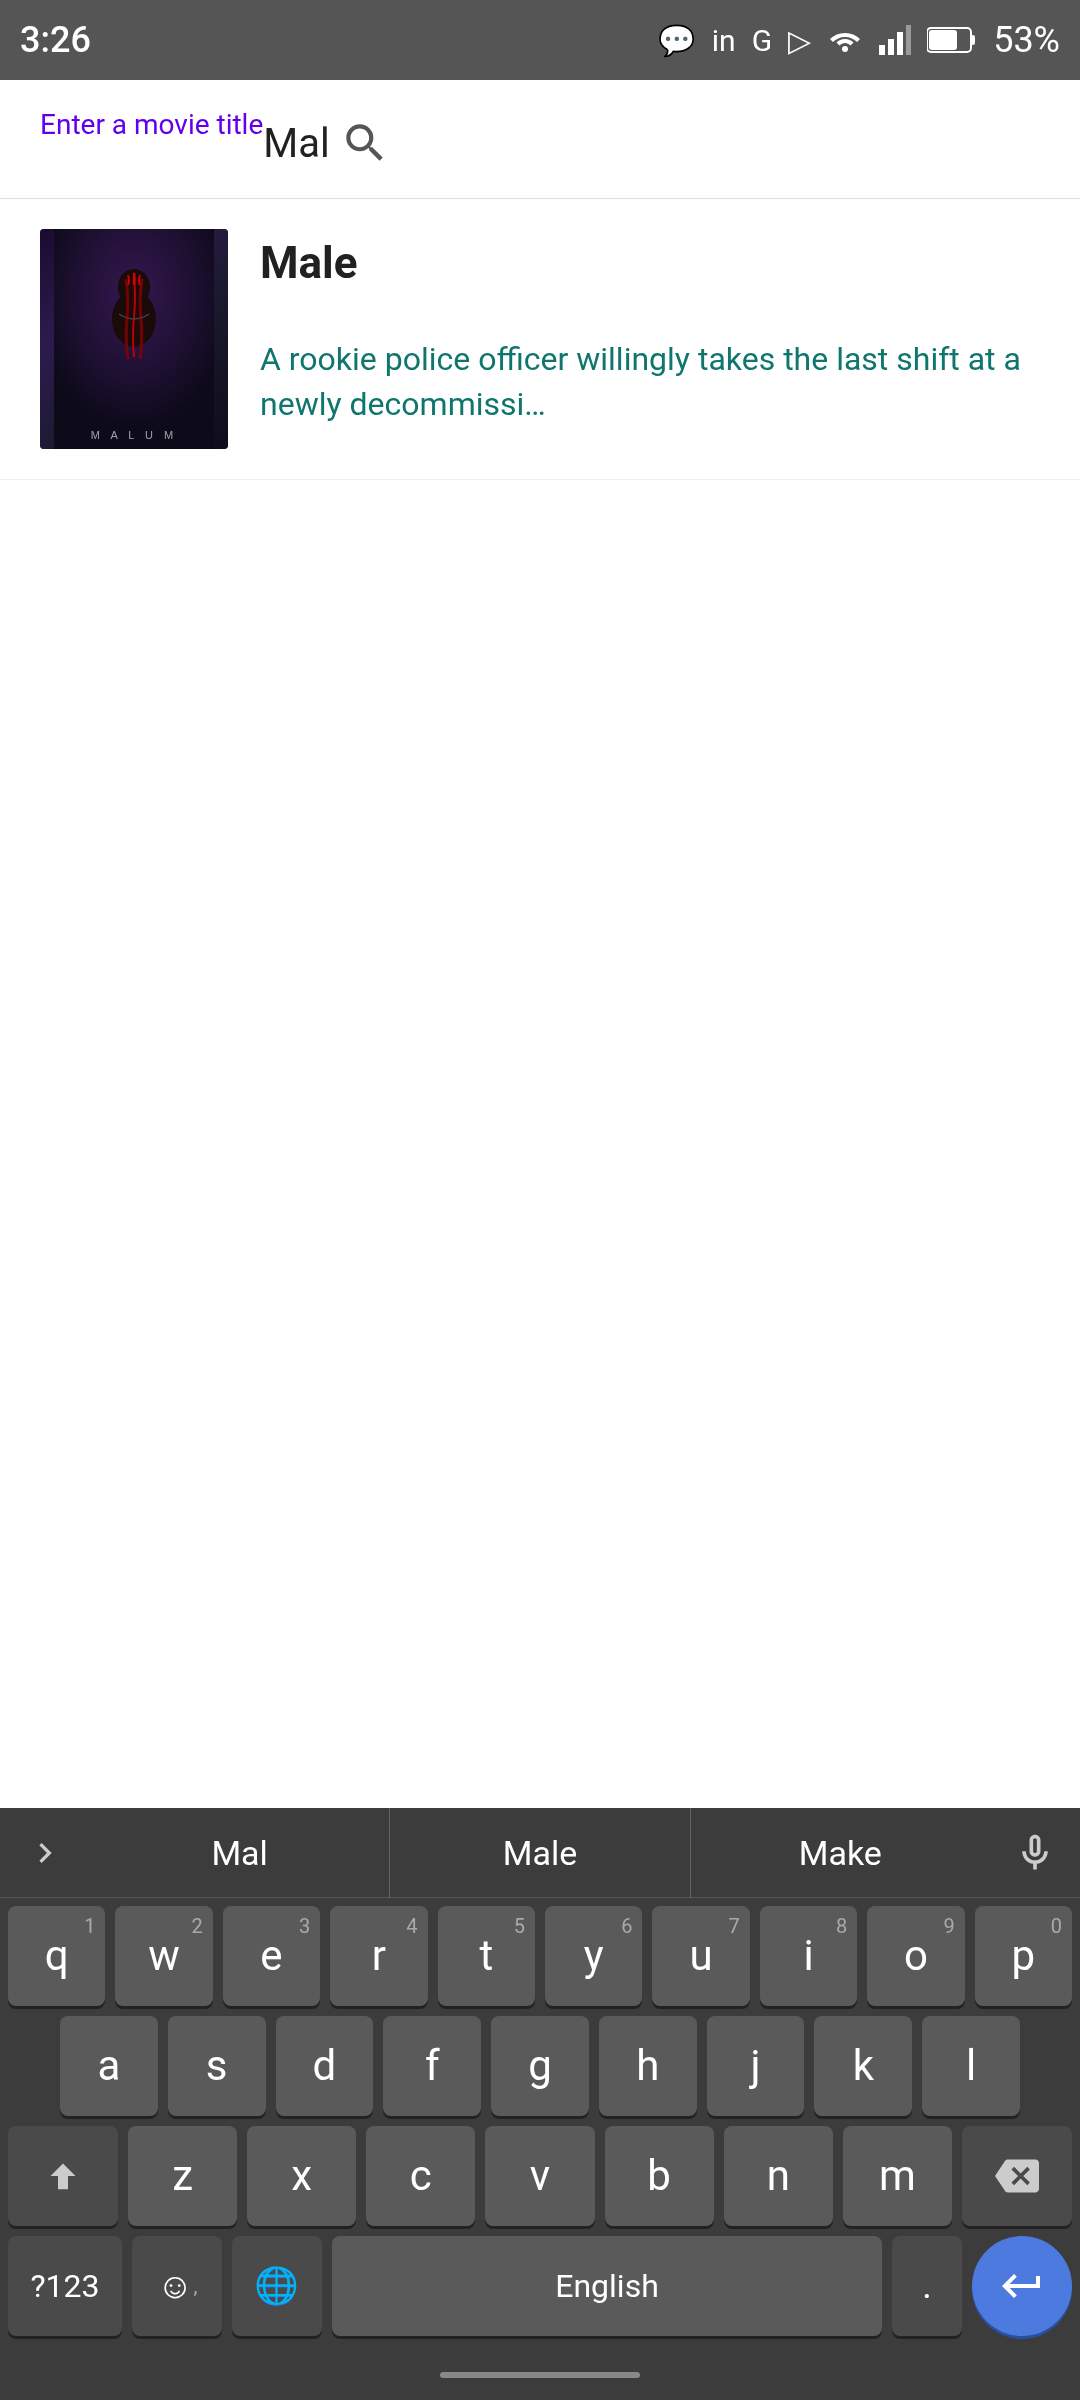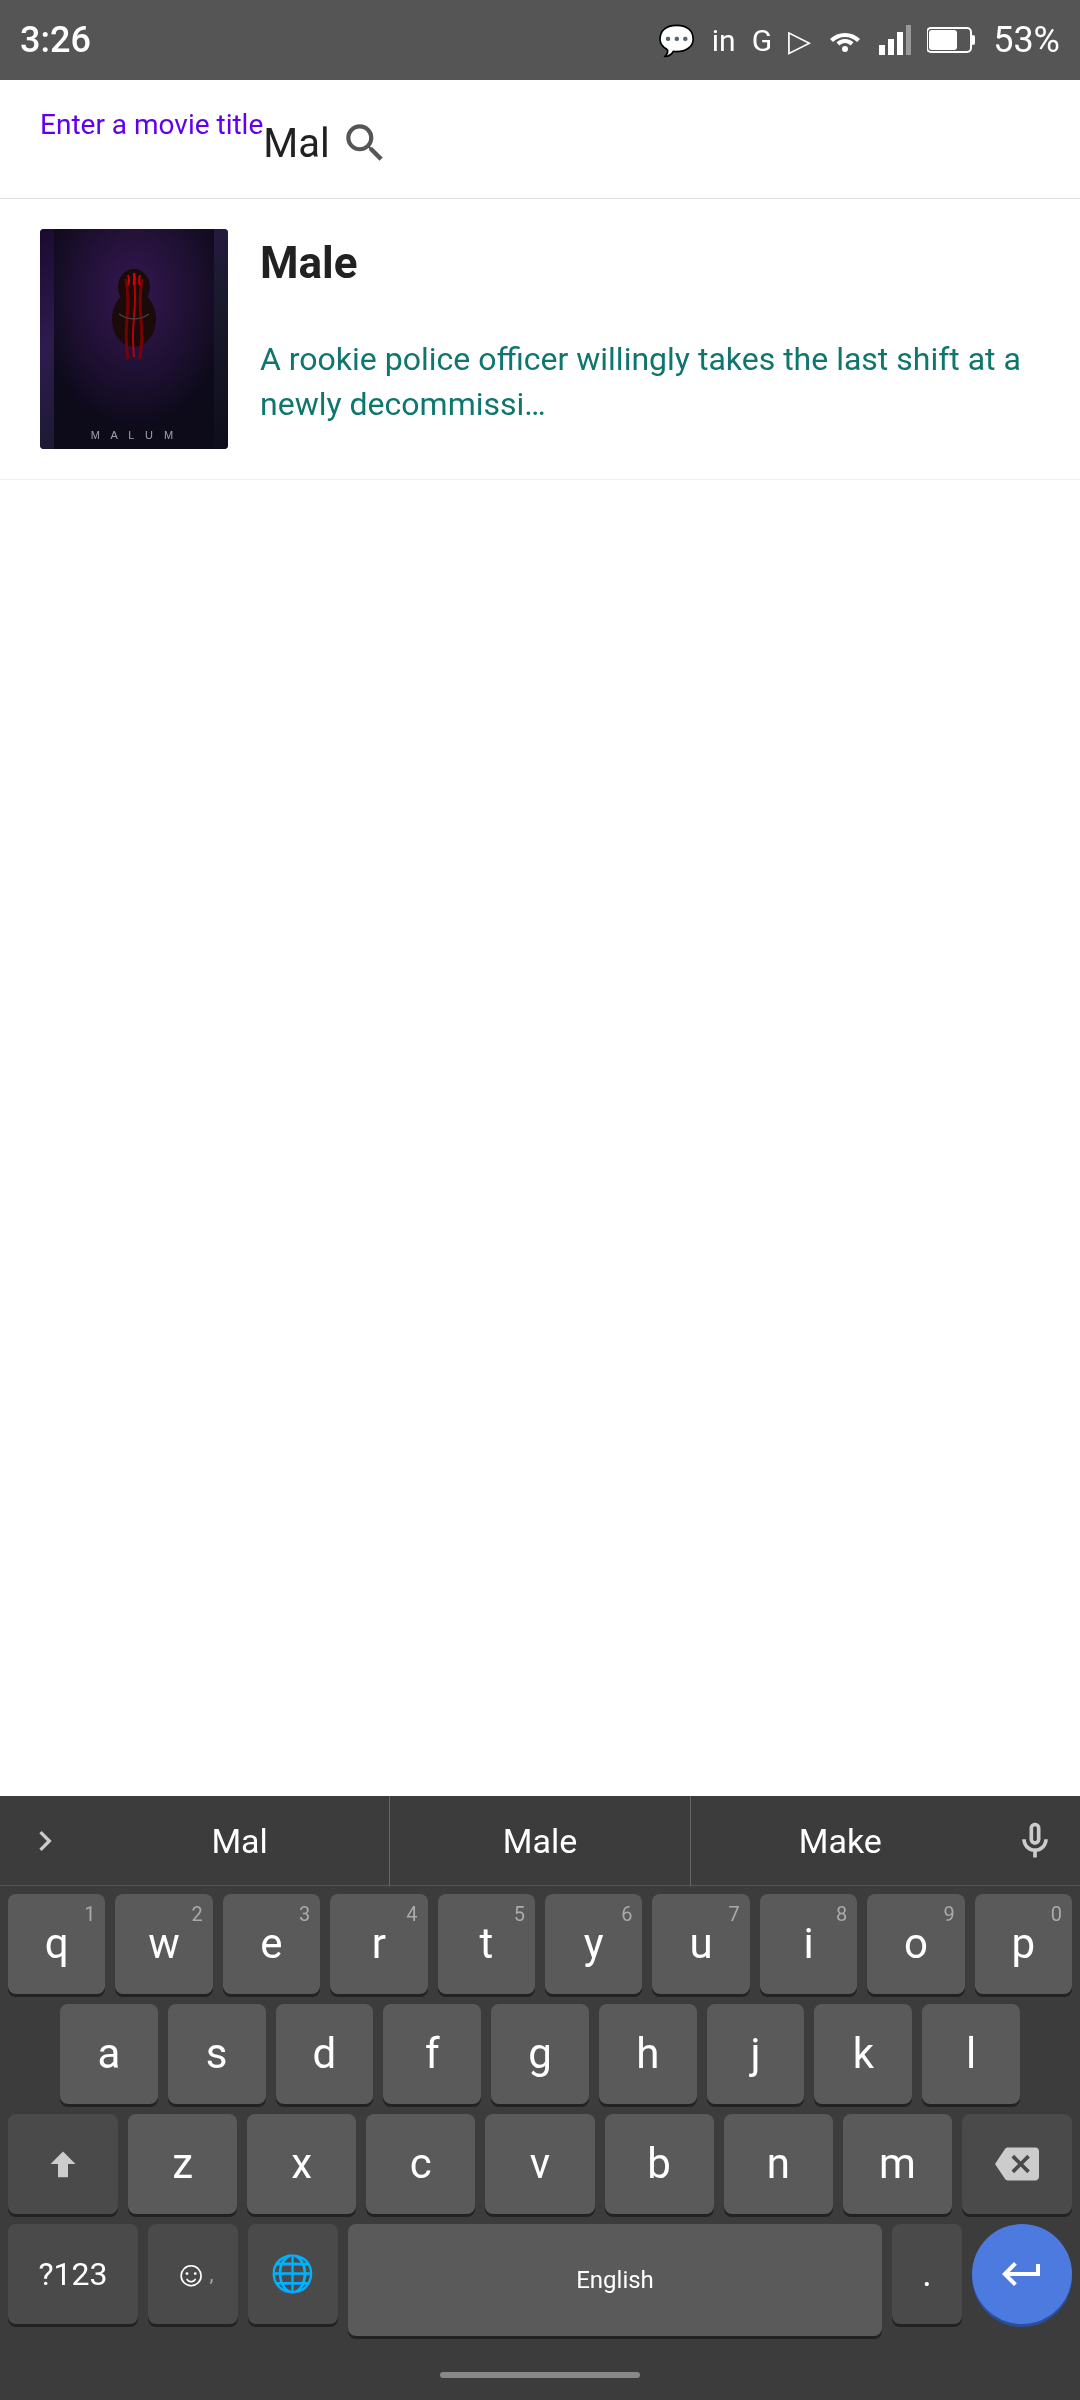--- a/index.html
+++ b/index.html
@@ -272,21 +272,21 @@
     .bottom-key-row {
       display: flex;
       gap: 10px;
       padding: 0 8px 14px 8px;
     }
 
     .key-num-sym {
       background: #4a4a4a;
       border-radius: 8px;
       height: 100px;
-      width: 130px;
+      width: 114px;
       display: flex;
       align-items: center;
       justify-content: center;
       cursor: pointer;
       color: #fff;
       font-size: 32px;
       box-shadow: 0 3px 0 #222;
     }
 
     .key-emoji {
@@ -314,27 +314,27 @@
       cursor: pointer;
       color: #fff;
       font-size: 36px;
       box-shadow: 0 3px 0 #222;
     }
 
     .key-space {
       flex: 1;
       background: #5a5a5a;
       border-radius: 8px;
-      height: 112px;
-      display: flex;
-      align-items: center;
-      justify-content: center;
-      cursor: pointer;
-      color: #fff;
-      font-size: 24px;
+      height: 100px;
+      display: flex;
+      align-items: center;
+      justify-content: center;
+      cursor: pointer;
+      color: #fff;
+      font-size: 32px;
       box-shadow: 0 3px 0 #222;
     }
 
     .key-period {
       background: #4a4a4a;
       border-radius: 8px;
       height: 100px;
       width: 70px;
       display: flex;
       align-items: center;

